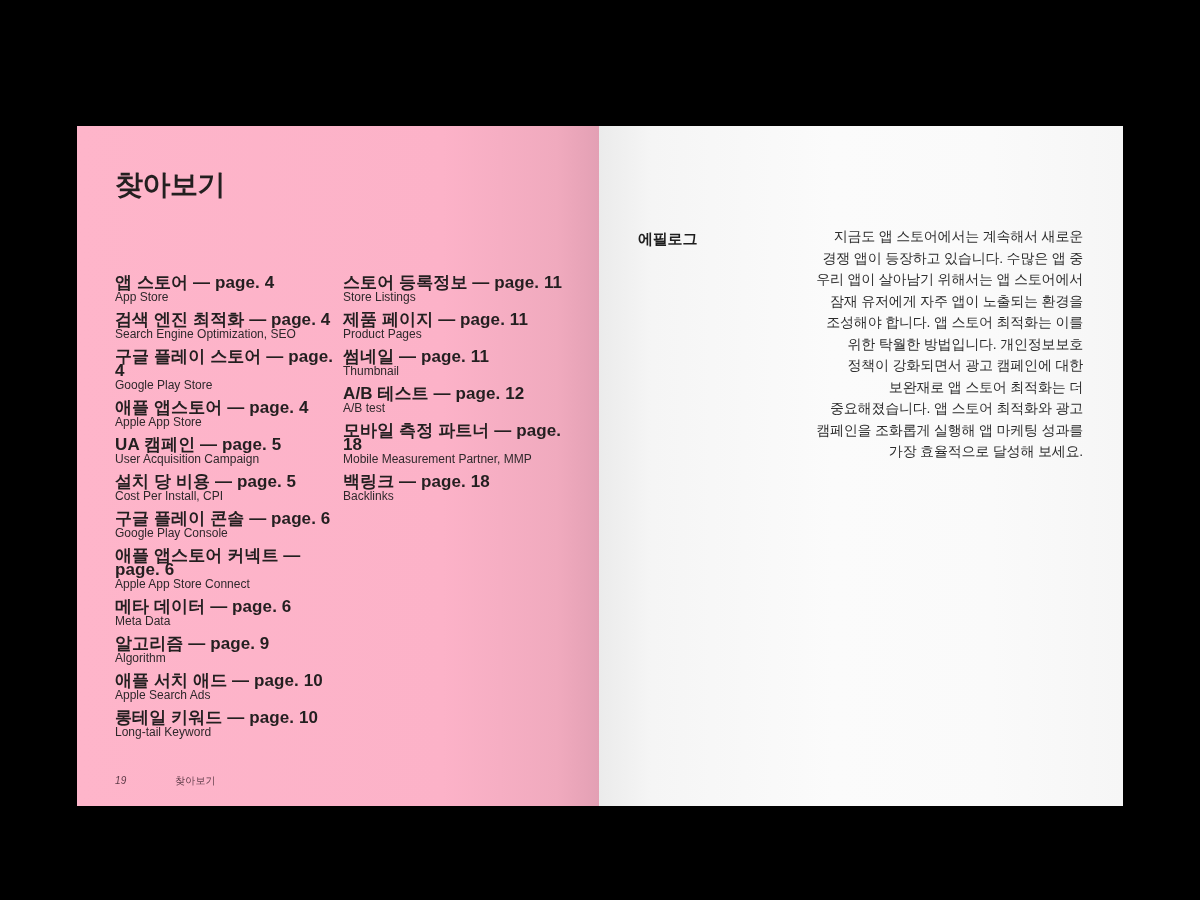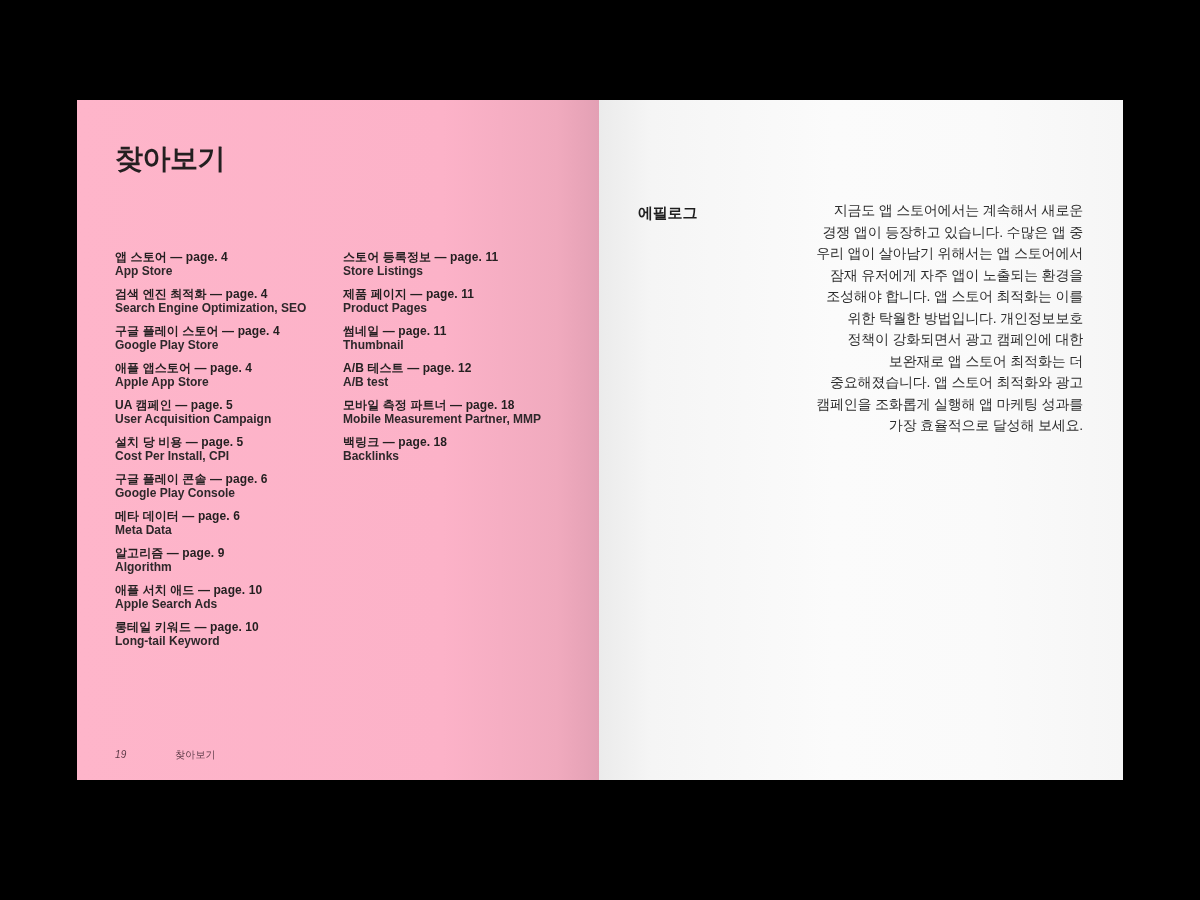--- a/index.html
+++ b/index.html
@@ -1,37 +1,37 @@
 <!DOCTYPE html>
 <html><head>
 <meta charset="utf-8">
 <style>
   html,body{margin:0;padding:0;background:#000;}
   *{box-sizing:border-box;font-family:"Liberation Sans","DejaVu Sans",sans-serif;}
   .stage{position:relative;width:1200px;height:900px;background:#000;overflow:hidden;}
-  .spread{position:absolute;left:77px;top:100px;width:1070px;height:680px;display:flex;}
+  .spread{position:absolute;left:77px;top:126px;width:1070px;height:680px;display:flex;}
   .page-left{
     position:relative;width:522px;height:680px;
     background:linear-gradient(to right,#feb5ca 0%,#fcb2c8 70%,#f0aabe 92%,#e3a0b4 100%);
   }
   .page-right{
     position:relative;width:524px;height:680px;
     background:linear-gradient(to right,#ebebeb 0%,#f5f5f5 10%,#fbfbfb 45%,#fafafa 75%,#f6f6f6 100%);
   }
   
   .index-title{
     position:absolute;left:38px;top:40px;
     font-size:28px;font-weight:bold;color:#231f20;letter-spacing:-0.5px;
   }
   .index-grid{position:absolute;left:38px;top:150px;right:20px;display:flex;}
   .index-col{width:228px;flex:0 0 228px;}
   .index-col + .index-col{width:auto;flex:1;}
   .entry{margin-bottom:9px;}
-  .entry .term{font-size:12px;font-weight:bold;color:#231f20;line-height:14px;letter-spacing:0.1px;}
-  .entry .sub{font-size:12px;font-weight:bold;color:#2e282b;line-height:14px;}
+  .entry .term{font-size:17px;font-weight:bold;color:#231f20;line-height:14px;letter-spacing:0.1px;}
+  .entry .sub{font-size:12px;font-weight:normal;color:#2e282b;line-height:14px;}
   .page-footer{
     position:absolute;left:38px;bottom:18px;display:flex;align-items:baseline;
     font-size:10px;color:#5c3a47;letter-spacing:0.2px;
   }
   .page-footer .folio{width:60px;font-style:italic;}
   
   .epilogue-heading{
     position:absolute;left:39px;top:104px;
     font-size:15px;font-weight:bold;color:#1e1e1e;letter-spacing:-0.2px;
   }
@@ -81,20 +81,24 @@
             <div class="entry">
               <div class="term">설치 당 비용 — page. 5</div>
               <div class="sub">Cost Per Install, CPI</div>
             </div>
 
             <div class="entry">
               <div class="term">구글 플레이 콘솔 — page. 6</div>
               <div class="sub">Google Play Console</div>
             </div>
 
+            <div class="entry">
+              <div class="term">애플 앱스토어 커넥트 — page. 6</div>
+              <div class="sub">Apple App Store Connect</div>
+            </div>
 
             <div class="entry">
               <div class="term">메타 데이터 — page. 6</div>
               <div class="sub">Meta Data</div>
             </div>
 
             <div class="entry">
               <div class="term">알고리즘 — page. 9</div>
               <div class="sub">Algorithm</div>
             </div>

